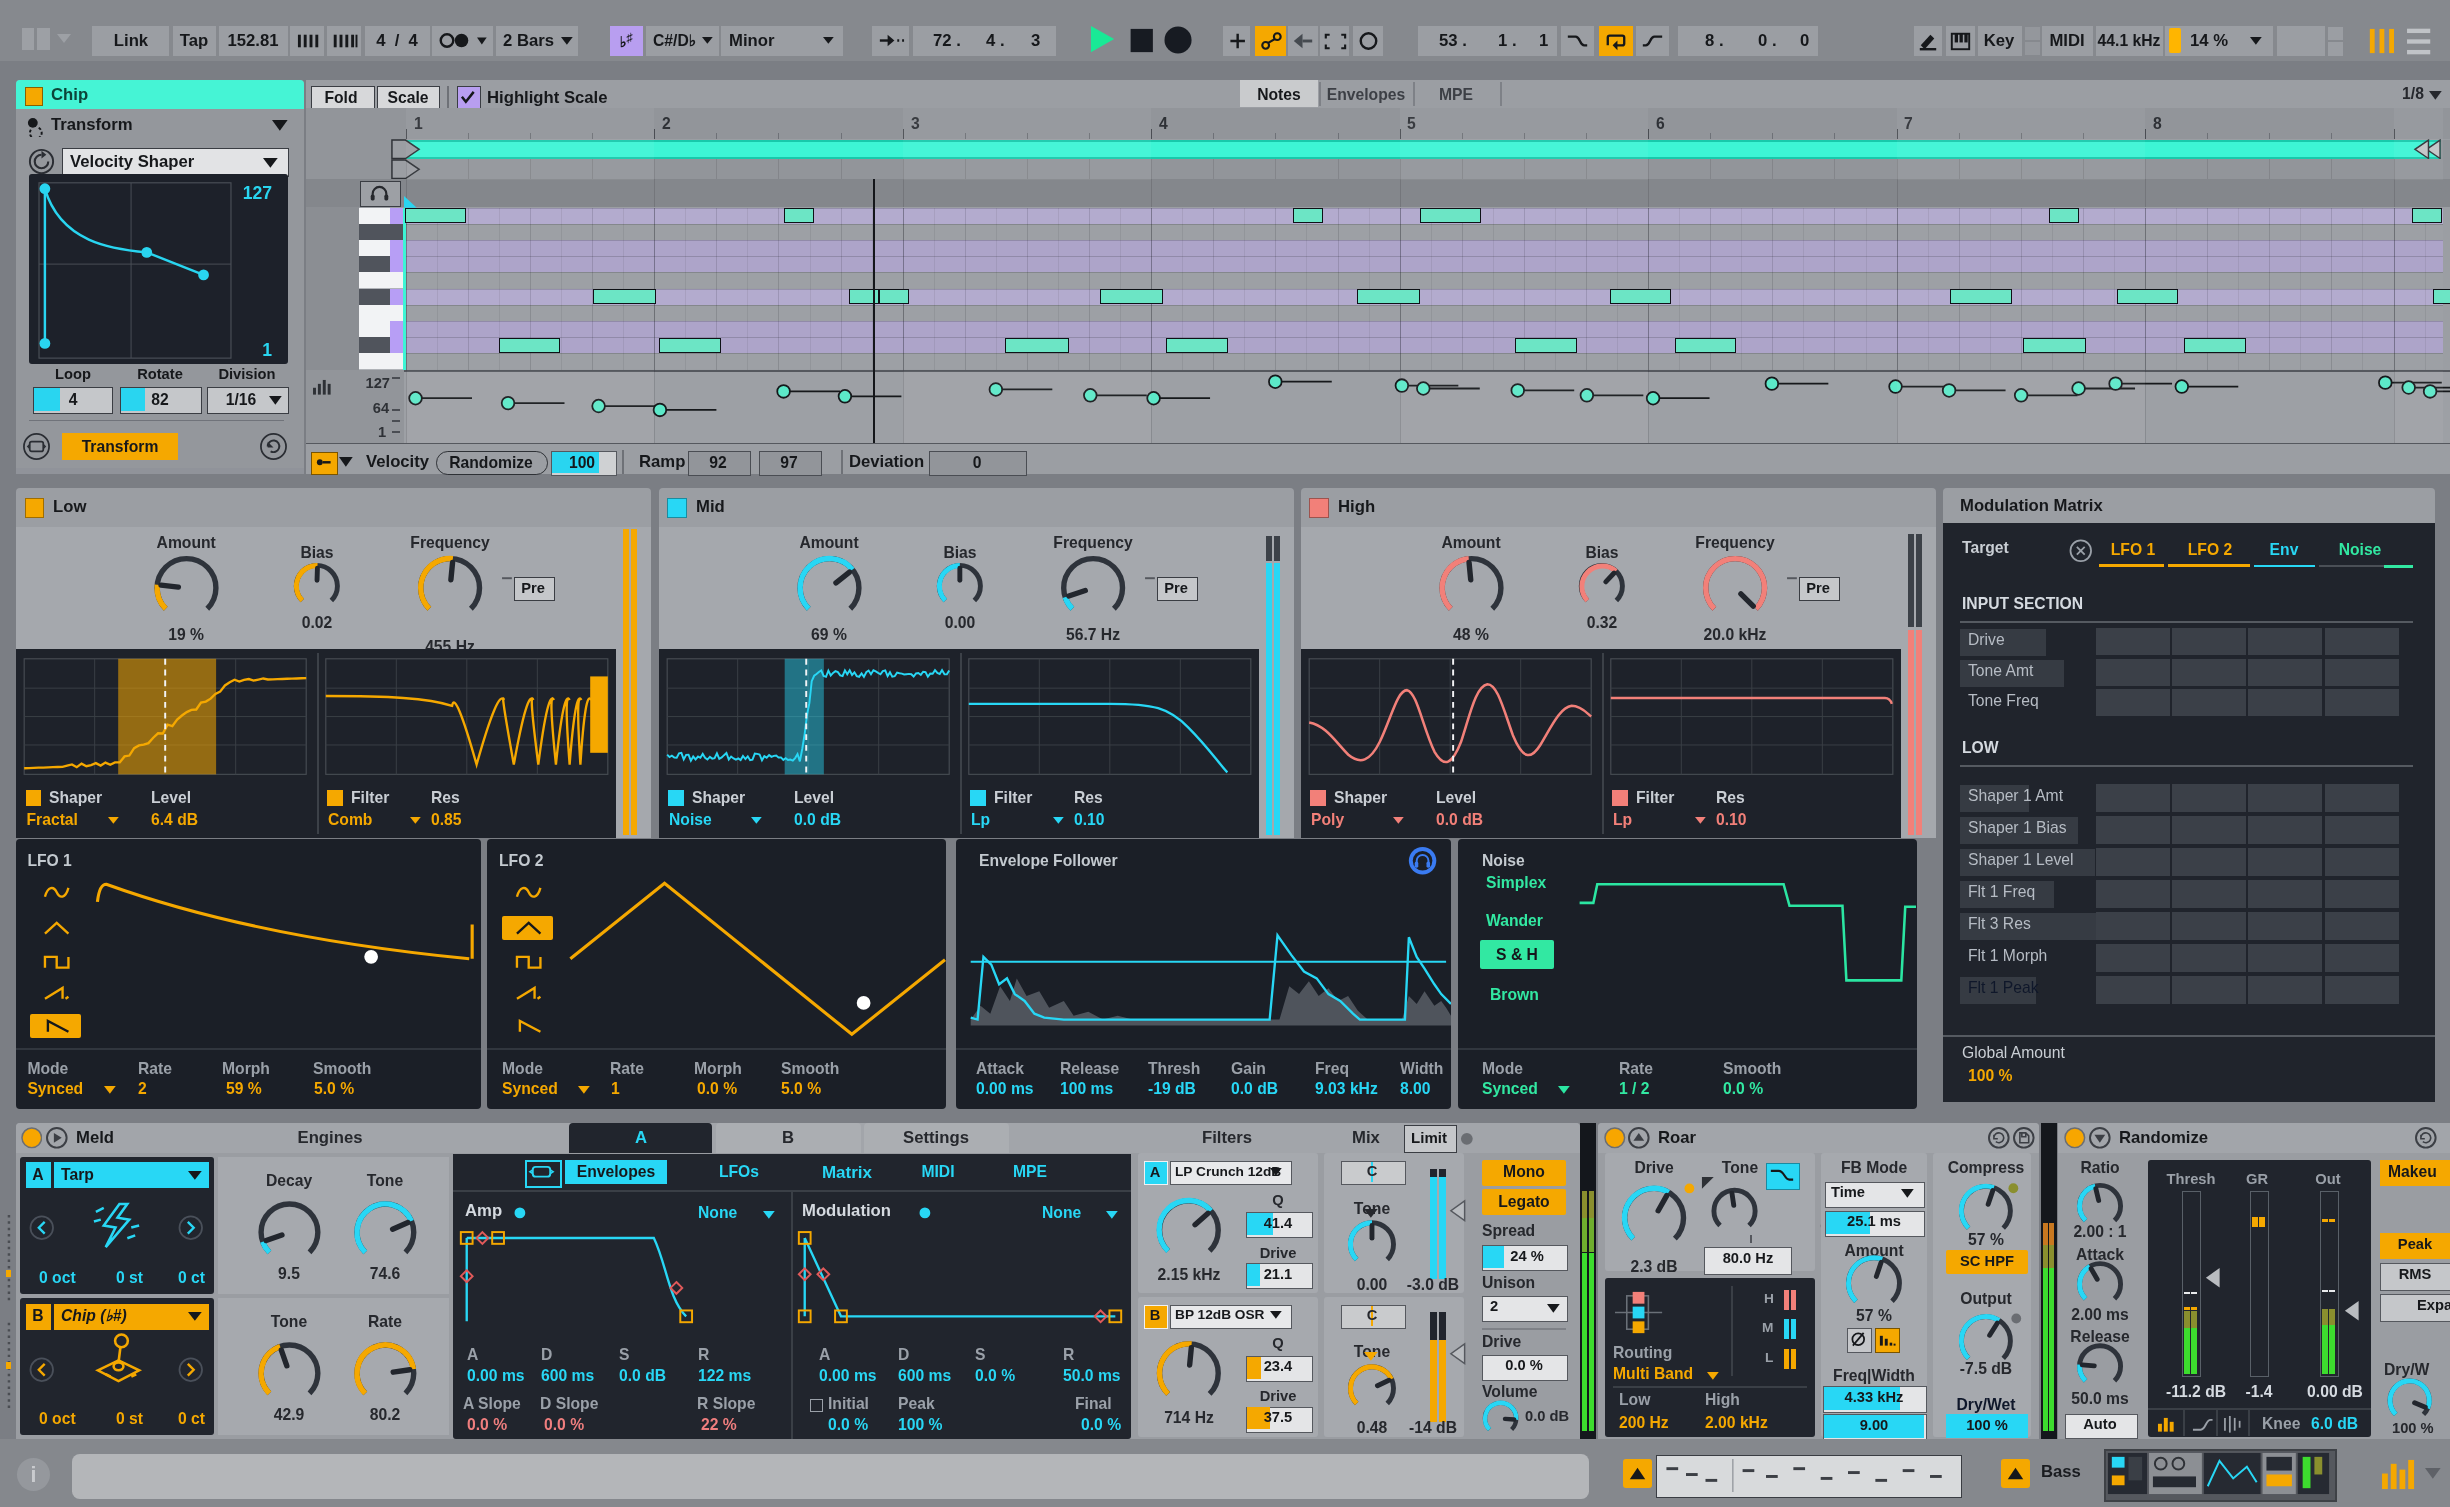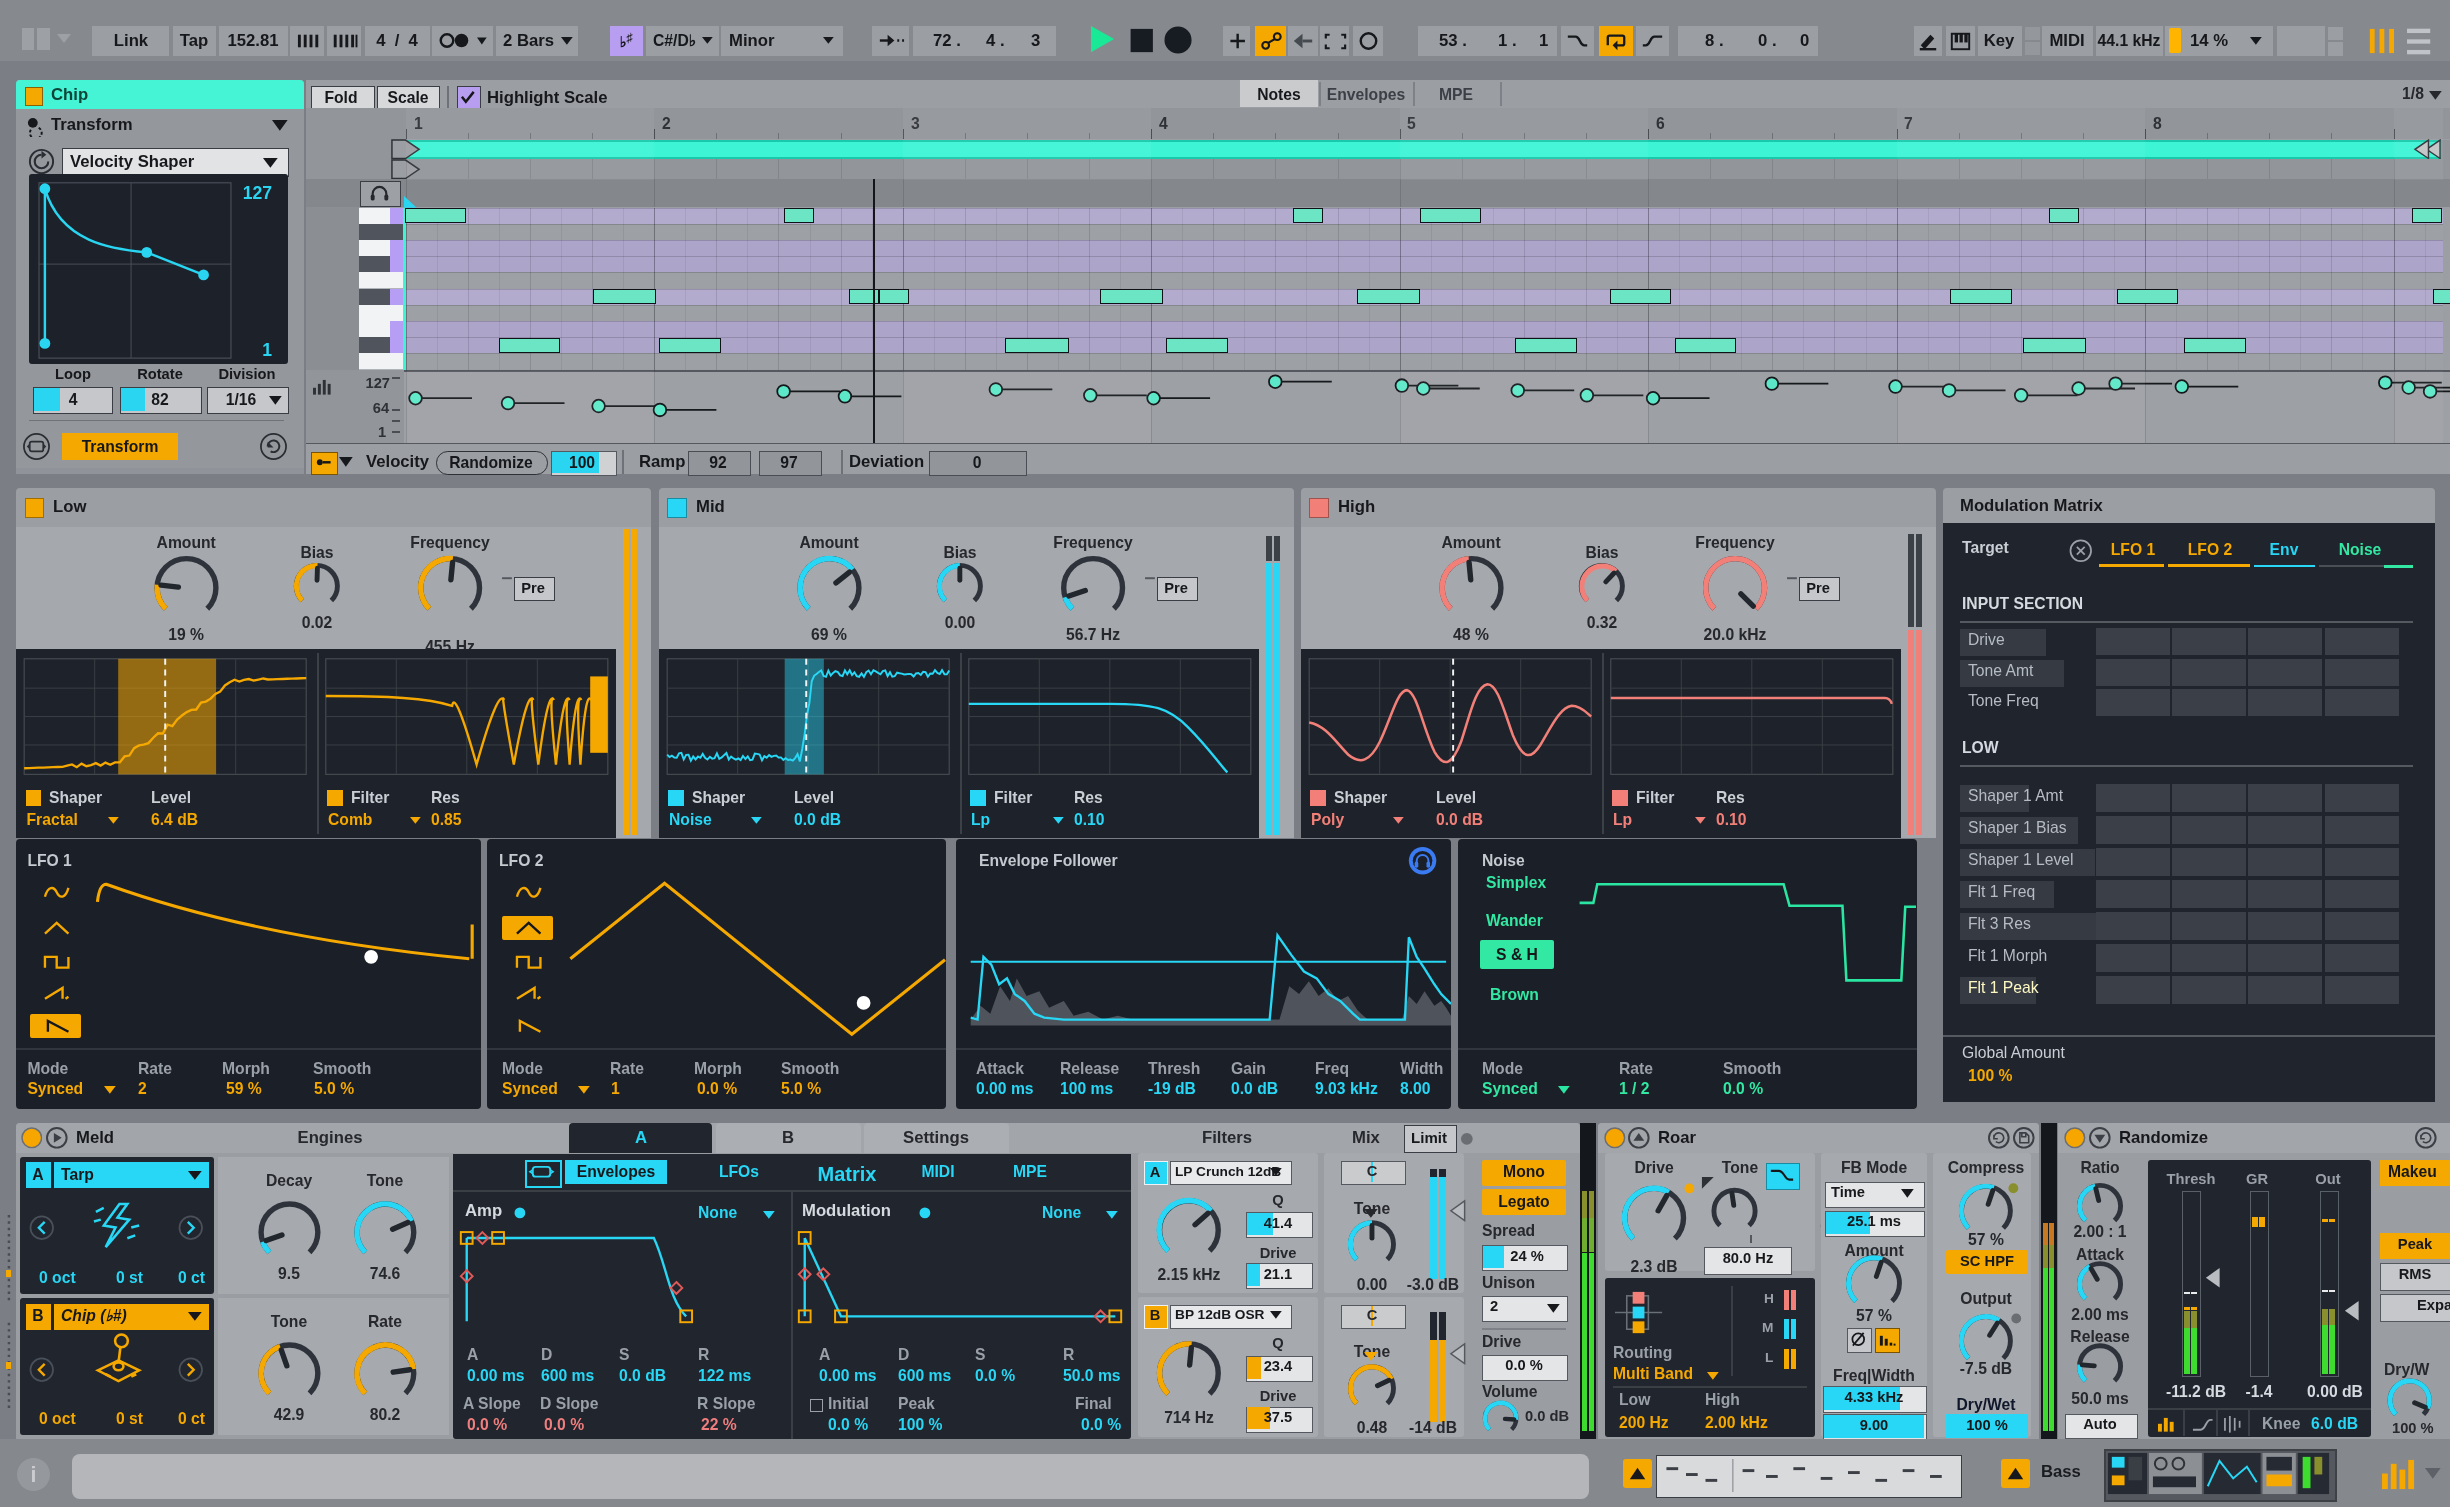--- a/index.html
+++ b/index.html
@@ -873,21 +873,21 @@
 <div class="abs" style="left:2096px;top:912px;width:74px;height:28px;background:#3b4048;"></div>
 <div class="abs" style="left:2172px;top:912px;width:74px;height:28px;background:#3b4048;"></div>
 <div class="abs" style="left:2248px;top:912px;width:74px;height:28px;background:#3b4048;"></div>
 <div class="abs" style="left:2325px;top:912px;width:74px;height:28px;background:#3b4048;"></div>
 <div class="abs" style="left:1968px;top:948px;font-size:15.7px;color:#b6bcc4;font-weight:normal;white-space:nowrap;line-height:1;">Flt 1 Morph</div>
 <div class="abs" style="left:2096px;top:944px;width:74px;height:28px;background:#3b4048;"></div>
 <div class="abs" style="left:2172px;top:944px;width:74px;height:28px;background:#3b4048;"></div>
 <div class="abs" style="left:2248px;top:944px;width:74px;height:28px;background:#3b4048;"></div>
 <div class="abs" style="left:2325px;top:944px;width:74px;height:28px;background:#3b4048;"></div>
 <div class="abs" style="left:1960px;top:977px;width:76px;height:26.5px;background:#363b43;"></div>
-<div class="abs" style="left:1968px;top:980px;font-size:15.7px;color:#fef9c3;font-weight:normal;white-space:nowrap;line-height:1;">Flt 1 Peak</div>
+<div class="abs" style="left:1968px;top:980px;font-size:15.7px;color:#0f172a;font-weight:normal;white-space:nowrap;line-height:1;">Flt 1 Peak</div>
 <div class="abs" style="left:2096px;top:976px;width:74px;height:28px;background:#3b4048;"></div>
 <div class="abs" style="left:2172px;top:976px;width:74px;height:28px;background:#3b4048;"></div>
 <div class="abs" style="left:2248px;top:976px;width:74px;height:28px;background:#3b4048;"></div>
 <div class="abs" style="left:2325px;top:976px;width:74px;height:28px;background:#3b4048;"></div>
 <div class="abs" style="left:1943px;top:1035px;width:492px;height:1.5px;background:#555a61;"></div>
 <div class="abs" style="left:1962px;top:1045px;font-size:15.7px;color:#c9ced4;font-weight:normal;white-space:nowrap;line-height:1;">Global Amount</div>
 <div class="abs" style="left:1968px;top:1068px;font-size:15.7px;color:#f5a800;font-weight:bold;white-space:nowrap;line-height:1;">100 %</div>
 <div class="abs" style="left:15.7px;top:839px;width:465px;height:270px;background:#1b1f27;border-radius:3.9px;"></div>
 <div class="abs" style="left:27.4px;top:853px;font-size:15.7px;color:#c3c9cf;font-weight:bold;white-space:nowrap;line-height:1;">LFO 1</div>
 <svg class="abs" style="left:43px;top:884px" width="27.4" height="18.6" viewBox="0 0 28 19">
@@ -1105,21 +1105,21 @@
 <div class="abs" style="left:189px;width:392px;text-align:center;top:1407px;font-size:15.7px;color:#26282d;font-weight:bold;white-space:nowrap;line-height:1;">80.2</div>
 <div class="abs" style="left:453px;top:1154px;width:678px;height:285px;background:#21252d;border-radius:0 0 2.9px 2.9px;"></div>
 <div class="abs" style="left:525px;top:1160px;width:33px;height:23.5px;background:rgba(0,0,0,0);border:2px solid #28d7f5;"></div>
 <svg class="abs" style="left:525px;top:1160px" width="33" height="23.5" viewBox="0 0 34 24">
       <rect x="8" y="7" width="18" height="10" rx="3" fill="none" stroke="#28d7f5" stroke-width="2"></rect>
       <path d="M8,10 l-3,2 3,2 M26,10 l3,2 -3,2" stroke="#28d7f5" stroke-width="1.6" fill="none"></path>
     </svg>
 <div class="abs" style="left:565px;top:1160px;width:102px;height:23.5px;background:#28d7f5;"></div>
 <div class="abs" style="left:420px;width:392px;text-align:center;top:1164px;font-size:15.7px;color:#16181b;font-weight:bold;white-space:nowrap;line-height:1;">Envelopes</div>
 <div class="abs" style="left:543px;width:392px;text-align:center;top:1164px;font-size:15.7px;color:#28d7f5;font-weight:bold;white-space:nowrap;line-height:1;">LFOs</div>
-<div class="abs" style="left:651px;width:392px;text-align:center;top:1164px;font-size:20px;color:#28d7f5;font-weight:bold;white-space:nowrap;line-height:1;">Matrix</div>
+<div class="abs" style="left:651px;width:392px;text-align:center;top:1164px;font-size:17px;color:#28d7f5;font-weight:bold;white-space:nowrap;line-height:1;">Matrix</div>
 <div class="abs" style="left:742px;width:392px;text-align:center;top:1164px;font-size:15.7px;color:#28d7f5;font-weight:bold;white-space:nowrap;line-height:1;">MIDI</div>
 <div class="abs" style="left:834px;width:392px;text-align:center;top:1164px;font-size:15.7px;color:#28d7f5;font-weight:bold;white-space:nowrap;line-height:1;">MPE</div>
 <div class="abs" style="left:453px;top:1190px;width:678px;height:1.5px;background:#3a3f46;"></div>
 <div class="abs" style="left:791px;top:1190px;width:2px;height:249px;background:#3a3f46;"></div>
 <div class="abs" style="left:465px;top:1203px;font-size:16.7px;color:#d5dae0;font-weight:bold;white-space:nowrap;line-height:1;">Amp</div>
 <svg class="abs" style="left:514px;top:1207px" width="11.8" height="11.8" viewBox="0 0 12 12">
       <circle cx="6" cy="6" r="5.5" fill="#28d7f5"></circle>
     </svg>
 <div class="abs" style="left:698px;top:1205px;font-size:15.7px;color:#28d7f5;font-weight:bold;white-space:nowrap;line-height:1;">None</div>
 <svg class="abs" style="left:763px;top:1211px" width="13.7" height="8.8" viewBox="0 0 14 9">

